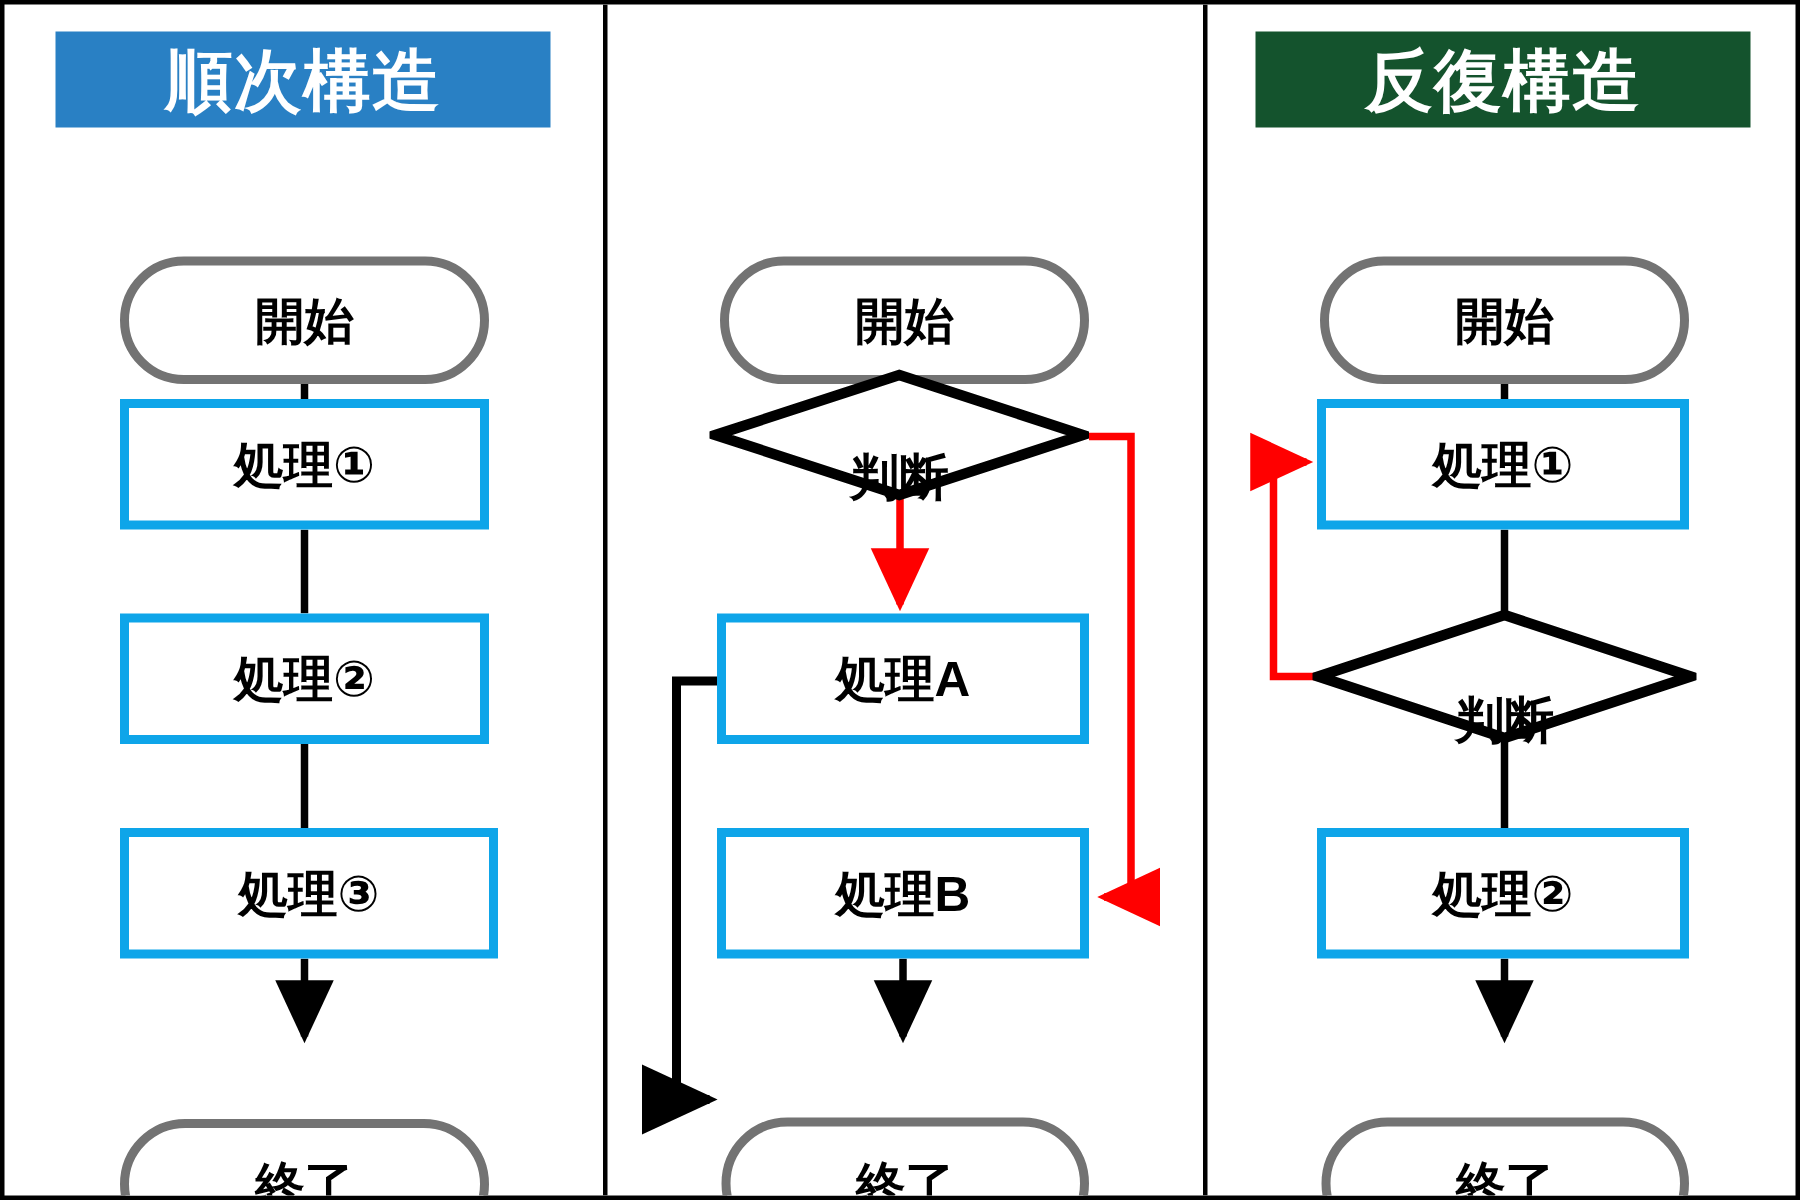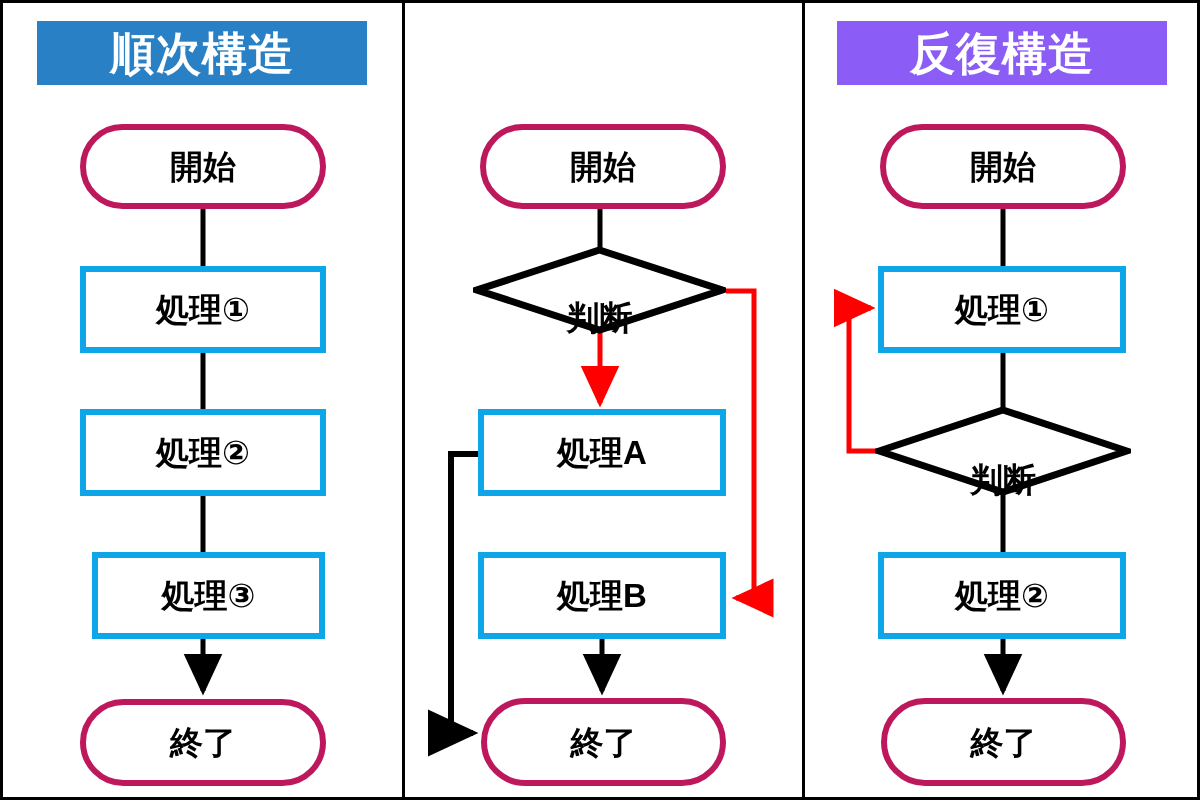--- a/index.html
+++ b/index.html
@@ -53,22 +53,23 @@
     align-items: center;
     justify-content: center;
     background: #ffffff;
     color: #000000;
     font-size: 33px;
     font-weight: bold;
     line-height: 1;
     z-index: 3;
   }
   .terminal {
-    border: 6px solid #be185d;
+    border: 6px solid #737373;
     border-radius: 46px;
+    margin-top: 47px;
   }
   .process {
     border: 6px solid #0ea5e9;
   }
   .decision {
     border: none;
     background: transparent;
     align-items: flex-end;
   }
   .decision .diamond-shape {
@@ -108,21 +109,21 @@
     </div>
 
     <div class="node process" style="left:77px; top:263px; width:246px; height:87px;">
       <span>処理①</span>
     </div>
 
     <div class="node process" style="left:77px; top:406px; width:246px; height:87px;">
       <span>処理②</span>
     </div>
 
-    <div class="node process" style="left:89px; top:549px; width:233px; height:87px;">
+    <div class="node process" style="left:77px; top:549px; width:252px; height:87px;">
       <span>処理③</span>
     </div>
 
     <div class="node terminal" style="left:77px; top:696px; width:246px; height:87px;">
       <span>終了</span>
     </div>
   </div>
 
   <div class="col" style="left:400px; width:399px;">
 
@@ -144,21 +145,21 @@
     <div class="node process" style="left:75px; top:549px; width:248px; height:87px;text-align:center;">
       <span>処理B</span>
     </div>
 
     <div class="node terminal" style="left:78px; top:695px; width:245px; height:88px;">
       <span>終了</span>
     </div>
   </div>
 
   <div class="col" style="left:800px; width:400px;">
-    <div class="col-header" style="background:#8b5cf6;text-align:right;">反復構造</div>
+    <div class="col-header" style="background:#14532d;text-align:right;">反復構造</div>
 
     <div class="node terminal" style="left:77px; top:121px; width:246px; height:85px;">
       <span>開始</span>
     </div>
 
     <div class="node process" style="left:75px; top:263px; width:248px; height:87px;">
       <span>処理①</span>
     </div>
 
     <div class="node decision" style="left:72px; top:403px; width:256px; height:90px;">

